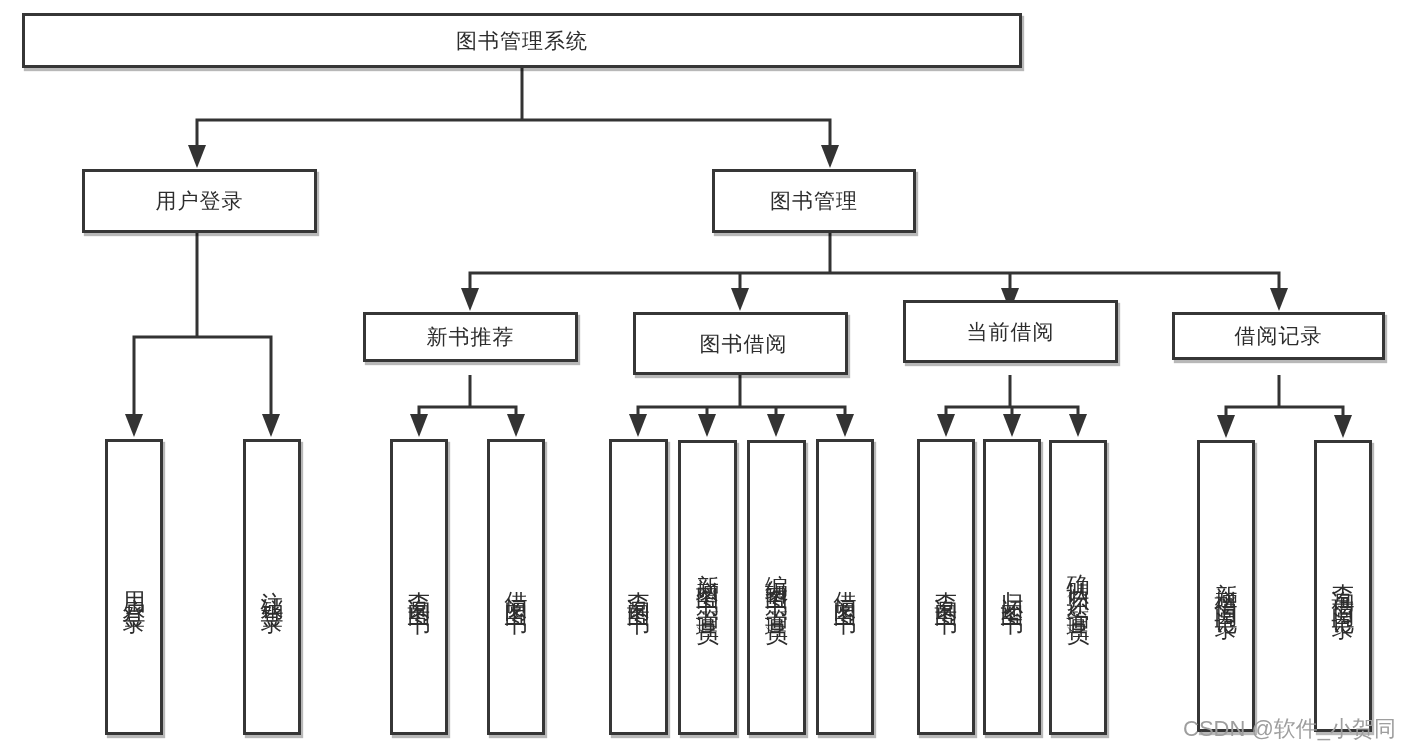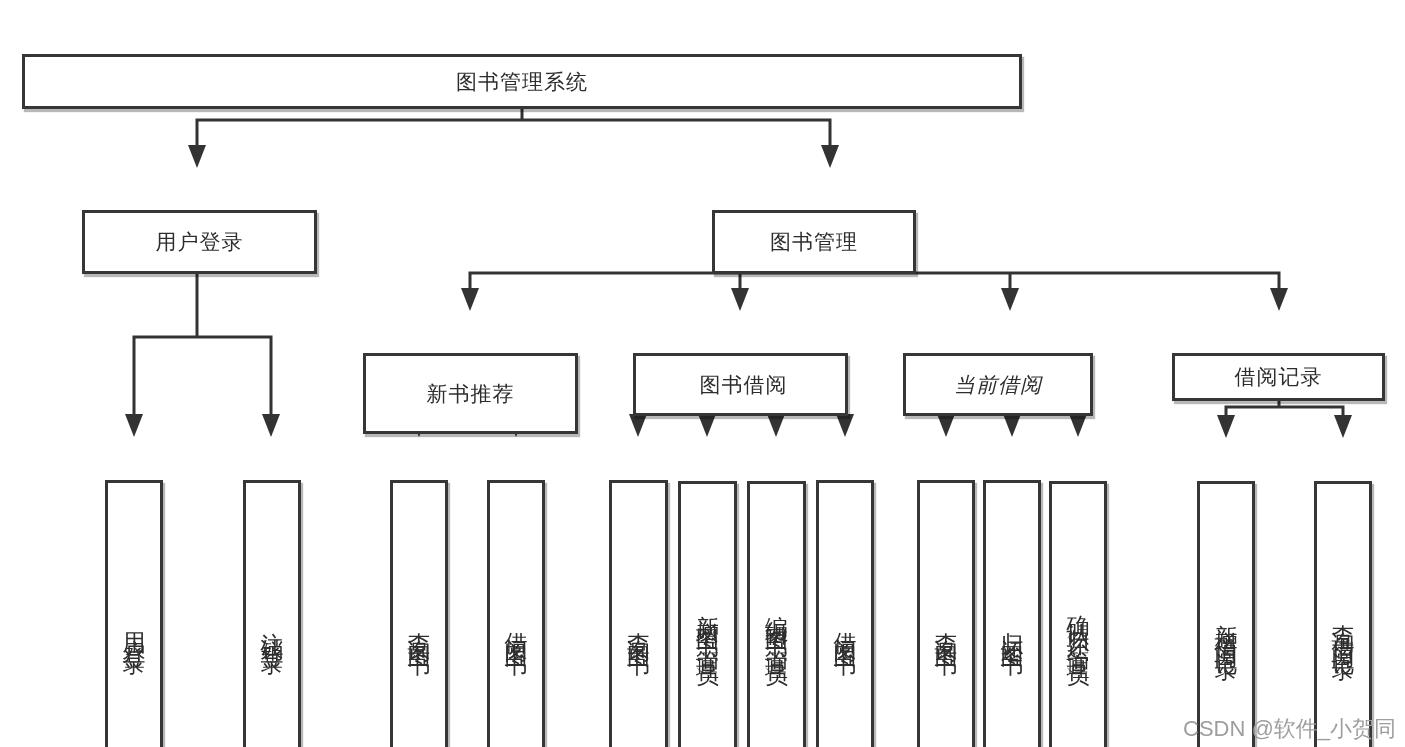--- a/index.html
+++ b/index.html
@@ -23,21 +23,20 @@
     background: #ffffff;
     border: 3px solid #363636;
     box-shadow: 2px 3px 1px rgba(0,0,0,0.28);
     display: flex;
     align-items: center;
     justify-content: center;
     font-size: 21px;
     letter-spacing: 1px;
     white-space: nowrap;
     z-index: 2;
-    margin-top: 41px;
   }
   .vbox {
     writing-mode: vertical-rl;
     text-orientation: mixed;
     font-size: 23px;
     letter-spacing: 7px;
     white-space: normal;
     line-height: 1;
   }
   .watermark {
@@ -118,27 +117,27 @@
     <span>图书管理系统</span>
   </div>
 
   <div class="box" style="left:82px; top:169px; width:235px; height:64px;">
     <span>用户登录</span>
   </div>
   <div class="box" style="left:712px; top:169px; width:204px; height:64px;">
     <span>图书管理</span>
   </div>
 
-  <div class="box" style="left:363px; top:312px; width:215px; height:81px;">
+  <div class="box" style="left:363px; top:312px; width:215px; height:50px;">
     <span>新书推荐</span>
   </div>
   <div class="box" style="left:633px; top:312px; width:215px; height:63px;padding-left:6px;">
     <span>图书借阅</span>
   </div>
-  <div class="box" style="left:903px; top:312px; width:190px; height:63px;font-style:italic;">
+  <div class="box" style="left:903px; top:300px; width:215px; height:63px;">
     <span>当前借阅</span>
   </div>
   <div class="box" style="left:1172px; top:312px; width:213px; height:48px;">
     <span>借阅记录</span>
   </div>
 
   <div class="box vbox" style="left:105px; top:439px; width:58px; height:296px;">
     <span>用户登录</span>
   </div>
   <div class="box vbox" style="left:243px; top:439px; width:58px; height:296px;">

